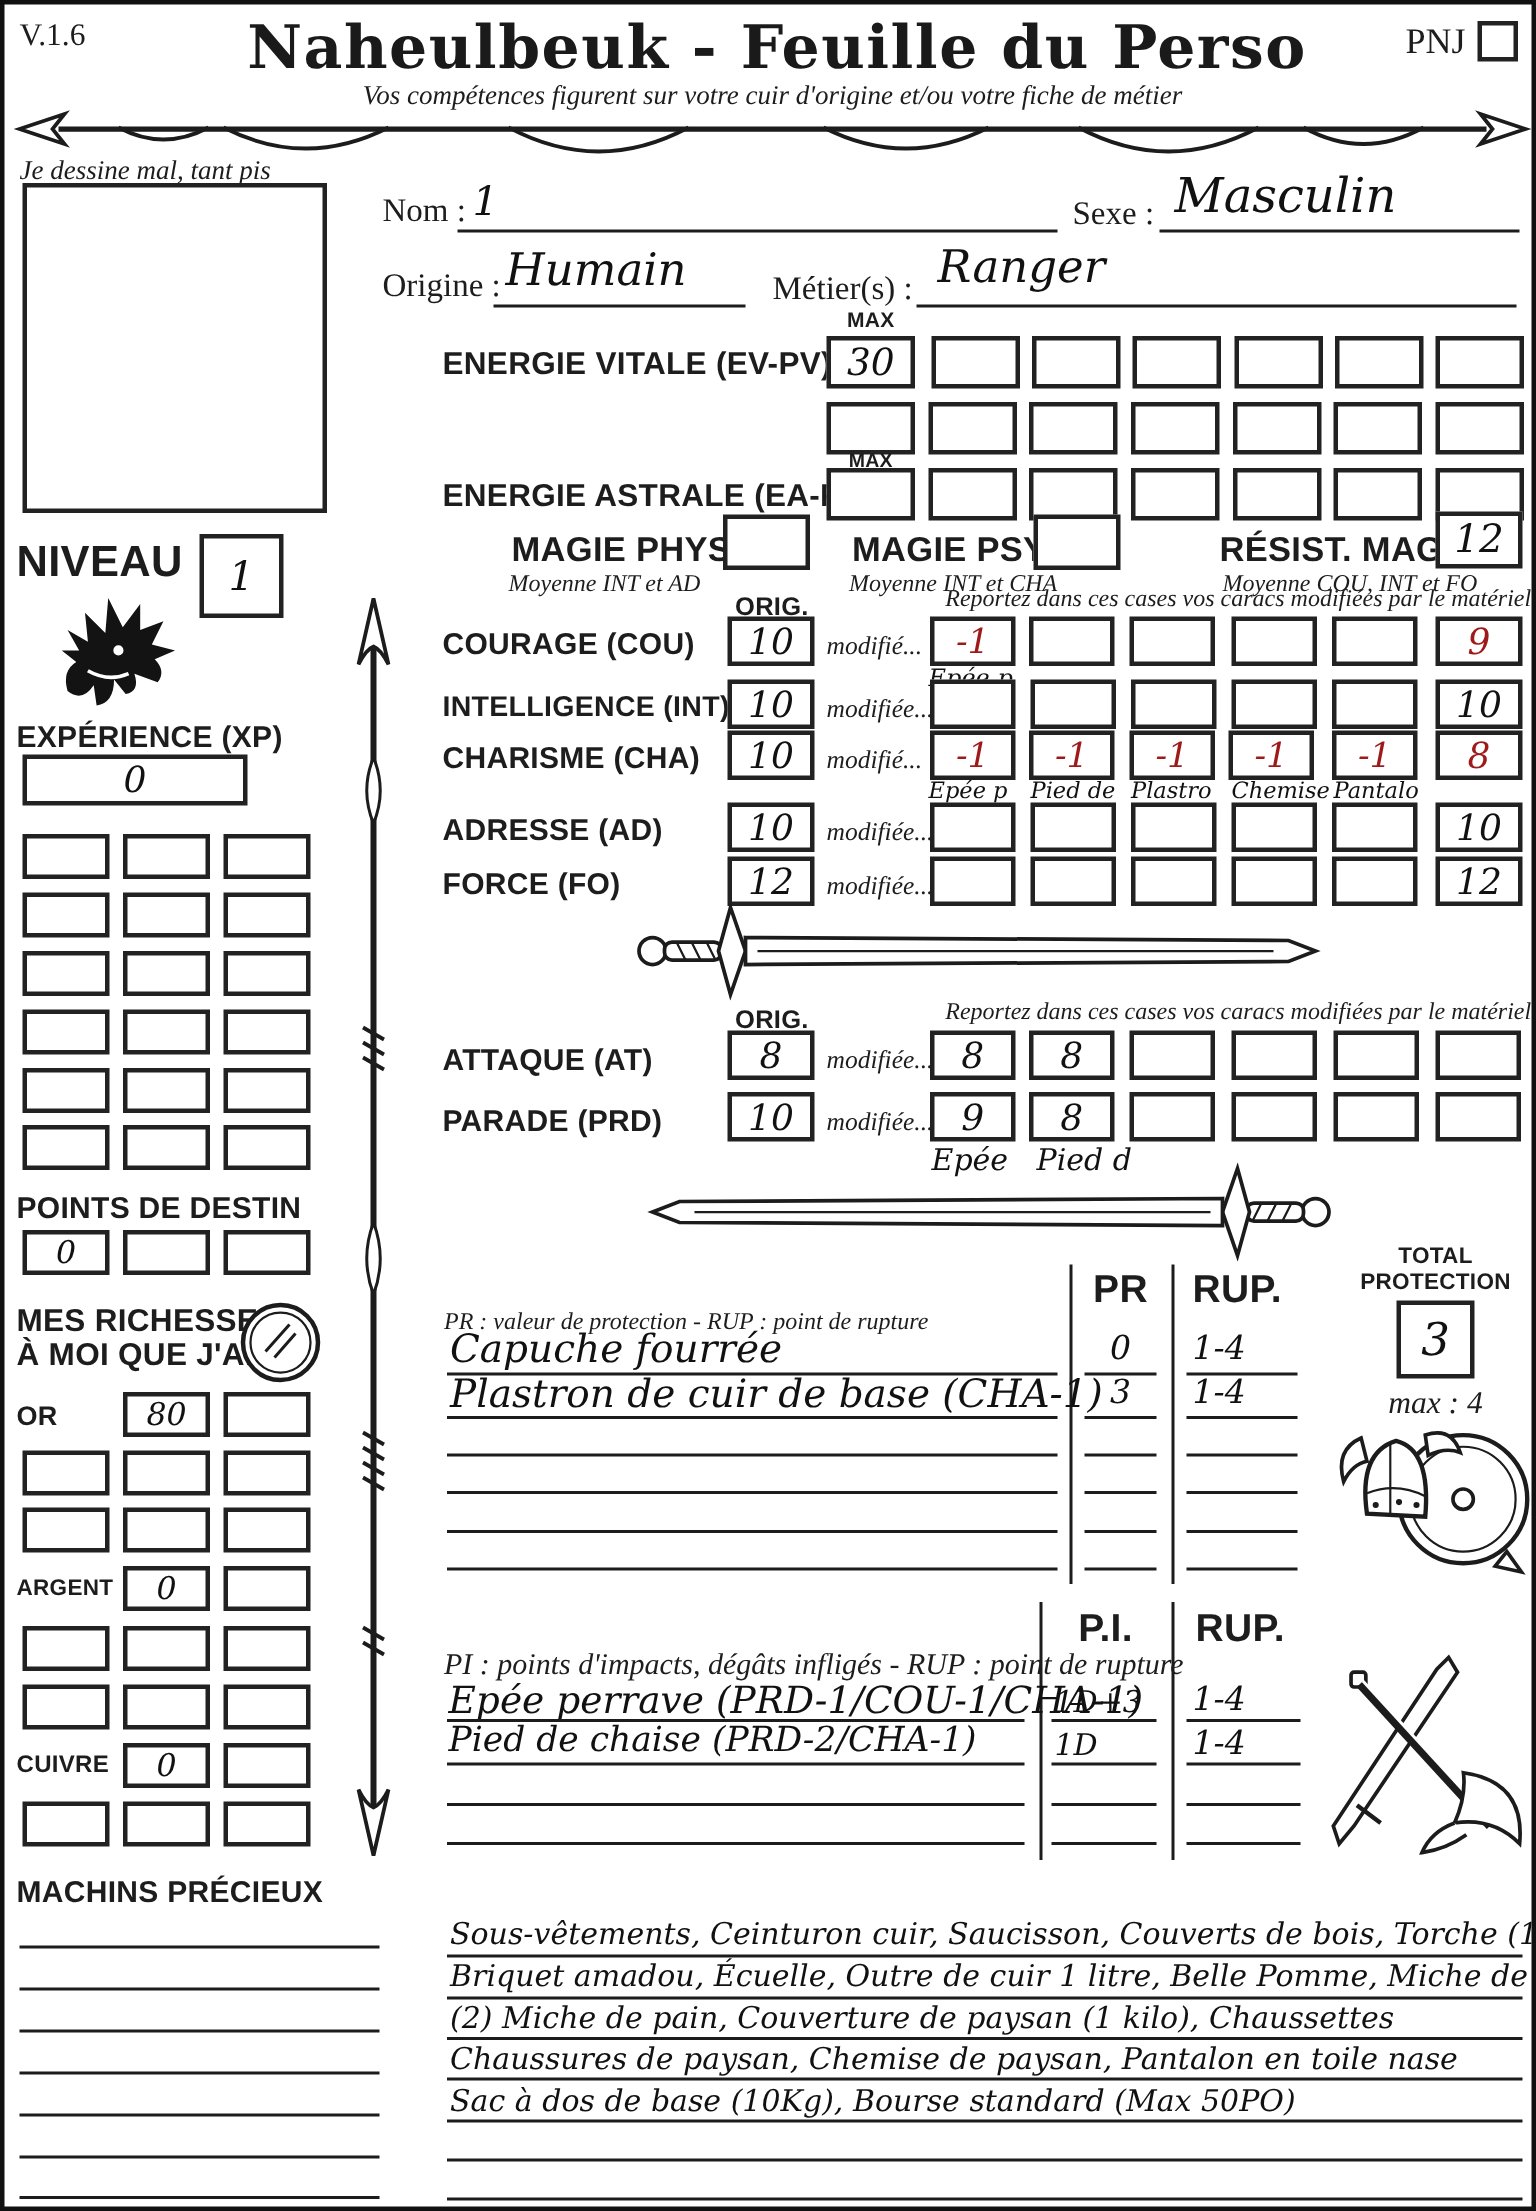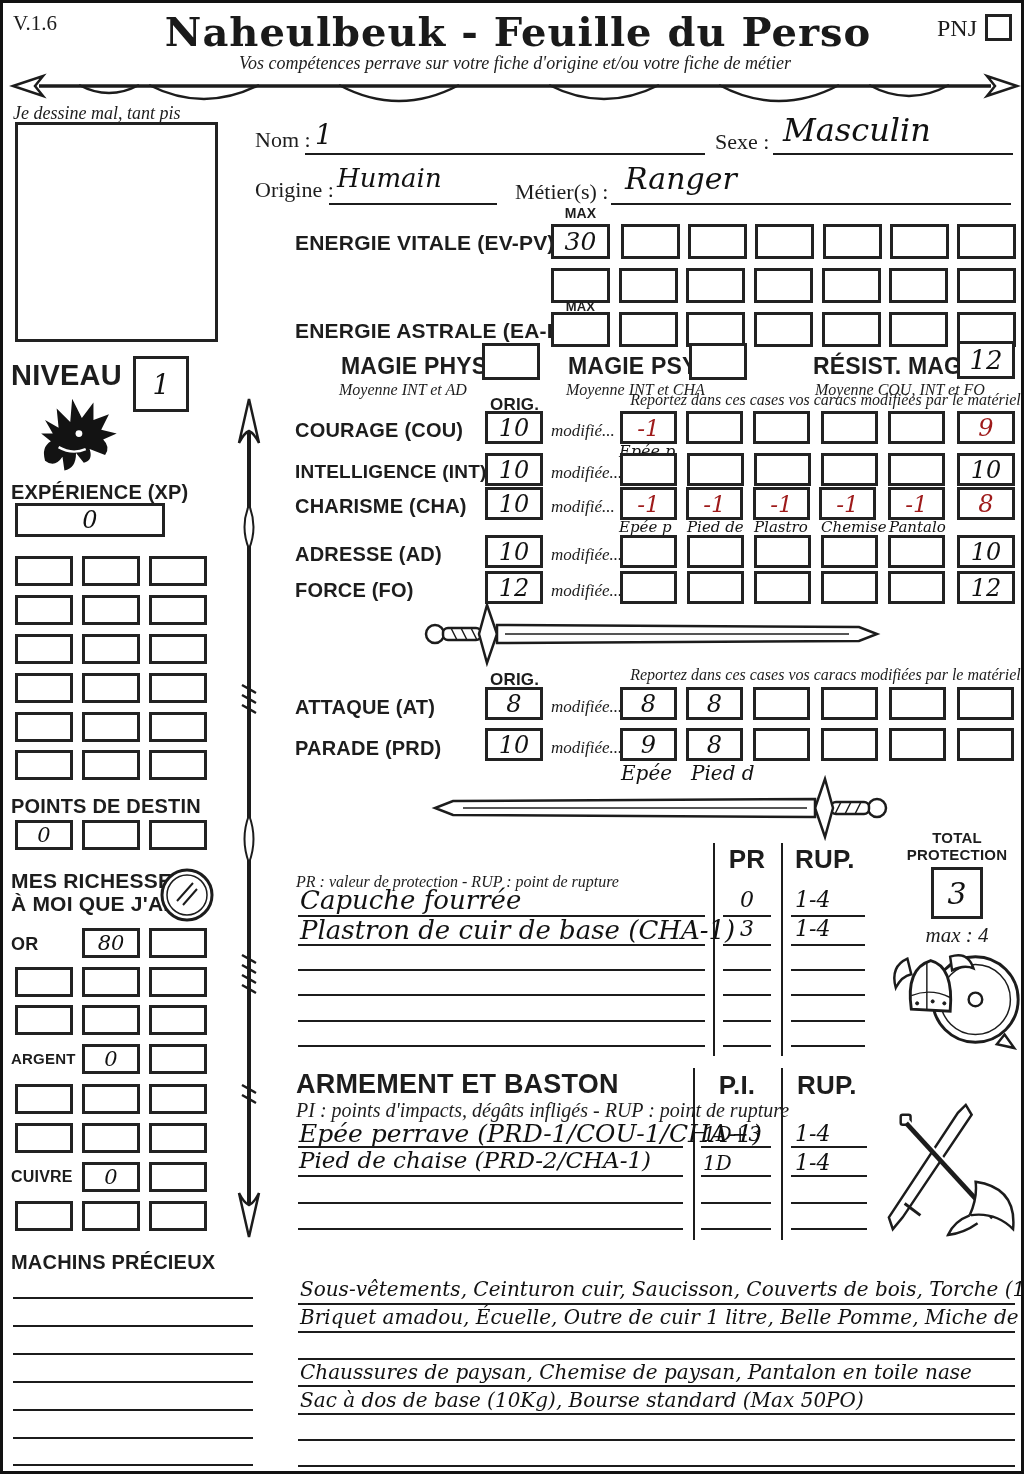--- a/index.html
+++ b/index.html
@@ -24,21 +24,21 @@
 </style>
 </head>
 <body>
 
 <div id="page">
 
   <div class="abs serifl" style="left:10px;top:8px;font-size:21px;">V.1.6</div>
   <div class="abs title ctr" style="left:120px;top:4px;width:790px;height:48px;font-size:40px;">Naheulbeuk - Feuille du Perso</div>
   <div class="abs serifl" style="left:934px;top:12px;font-size:24px;">PNJ</div>
   <div class="box" style="left:982px;top:11px;width:27px;height:27px;"></div>
-  <div class="abs serifl ital ctr" style="left:112px;top:50px;width:800px;height:20px;font-size:18px;">Vos compétences perrave sur votre fiche d'origine et/ou votre fiche de métier</div>
+  <div class="abs serifl ital ctr" style="left:112px;top:50px;width:800px;height:20px;font-size:18px;">Vos compétences figurent sur votre cuir d'origine et/ou votre fiche de métier</div>
 
   <div class="abs" style="left:6px;top:66px;">
     <svg width="1012" height="38" viewBox="0 0 1012 38" fill="none" stroke="#1c1c1c">
       <line x1="30" y1="17" x2="982" y2="17" stroke-width="3.5"></line>
       <polygon points="4,17 34,7 26,17 34,27" fill="#fff" stroke-width="2.5"></polygon>
       <polygon points="1008,17 978,7 986,17 978,27" fill="#fff" stroke-width="2.5"></polygon>
       <path d="M140,16 Q195,44 250,16 M330,16 Q390,48 450,16 M540,16 Q595,44 650,16 M710,16 Q770,48 830,16 M860,16 Q900,38 940,16" stroke-width="2.5"></path>
       <path d="M70,16 Q100,32 130,16" stroke-width="2.5"></path>
     </svg>
   </div>
@@ -188,21 +188,21 @@
   <div class="abs serifl" style="left:252px;top:124px;font-size:22px;">Nom :</div>
   <div class="uline" style="left:302px;top:126px;width:400px;height:24px;"></div>
   <div class="abs hand" style="left:312px;top:116px;font-size:27px;">1</div>
 
   <div class="abs serifl" style="left:712px;top:126px;font-size:22px;">Sexe :</div>
   <div class="uline" style="left:770px;top:124px;width:240px;height:26px;"></div>
   <div class="abs hand" style="left:780px;top:108px;font-size:32px;">Masculin</div>
 
   <div class="abs serifl" style="left:252px;top:174px;font-size:22px;">Origine :</div>
   <div class="uline" style="left:326px;top:176px;width:168px;height:24px;"></div>
-  <div class="abs hand" style="left:334px;top:160px;font-size:26px;">Humain</div>
+  <div class="abs hand" style="left:334px;top:160px;font-size:30px;">Humain</div>
 
   <div class="abs serifl" style="left:512px;top:176px;font-size:22px;">Métier(s) :</div>
   <div class="uline" style="left:608px;top:176px;width:400px;height:24px;"></div>
   <div class="abs hand" style="left:622px;top:158px;font-size:30px;">Ranger</div>
 
   <div class="abs blocky ctr" style="left:548px;top:202px;width:59px;font-size:14px;">MAX</div>
   <div class="abs blocky" style="left:292px;top:228px;font-size:21px;">ENERGIE VITALE (EV-PV)</div>
   <div class="box" style="left:548px;top:221px;width:59px;height:35px;">
     <span class="hand" style="font-size:25px;">30</span>
   </div>
@@ -466,21 +466,20 @@
       <path d="M64,16 Q82,10 88,28 Q78,24 66,30 Z" stroke-width="2.5"></path>
       <path d="M24,70 Q18,28 44,20 Q68,26 64,72 Z" stroke-width="3"></path>
       <path d="M24,56 Q44,48 64,58" stroke-width="1.5" fill="none"></path>
       <path d="M40,22 L40,70" stroke-width="1.5" fill="none"></path>
       <circle cx="30" cy="64" r="1.6" fill="#1c1c1c"></circle>
         <circle cx="46" cy="62" r="1.6" fill="#1c1c1c"></circle>
         <circle cx="58" cy="64" r="1.6" fill="#1c1c1c"></circle>
     </svg>
   </div>
 
-  <div class="abs blocky" style="left:293px;top:1066px;font-size:27px;">ARMEMENT ET BASTON</div>
   <div class="abs serifl ital" style="left:293px;top:1096px;font-size:20px;">PI : points d'impacts, dégâts infligés - RUP : point de rupture</div>
   <div class="abs blocky ctr" style="left:694px;top:1067px;width:80px;font-size:26px;">P.I.</div>
   <div class="abs blocky" style="left:794px;top:1067px;font-size:26px;">RUP.</div>
   <div class="vline" style="left:690px;top:1065px;height:172px;"></div>
   <div class="vline" style="left:778px;top:1065px;height:172px;"></div>
 
   <div class="abs hand" style="left:296px;top:1116px;font-size:25px;">Epée perrave (PRD-1/COU-1/CHA-1)</div>
   <div class="abs hand" style="left:700px;top:1119px;font-size:20px;">1D+3</div>
   <div class="abs hand" style="left:792px;top:1118px;font-size:22px;">1-4</div>
   <div class="uline" style="left:295px;top:1119px;width:385px;height:24px;"></div>
@@ -514,20 +513,21 @@
     </svg>
   </div>
 
 
   <div class="abs hand" style="left:297px;top:1274px;font-size:20px;">Sous-vêtements, Ceinturon cuir, Saucisson, Couverts de bois, Torche (1H)</div>
   <div class="uline" style="left:295px;top:1276px;width:717px;height:24px;"></div>
 
   <div class="abs hand" style="left:297px;top:1302px;font-size:20px;">Briquet amadou, Écuelle, Outre de cuir 1 litre, Belle Pomme, Miche de pain</div>
   <div class="uline" style="left:295px;top:1304px;width:717px;height:24px;"></div>
 
+  <div class="abs hand" style="left:297px;top:1330px;font-size:20px;">(2) Miche de pain, Couverture de paysan (1 kilo), Chaussettes</div>
   <div class="uline" style="left:295px;top:1331px;width:717px;height:24px;"></div>
 
   <div class="abs hand" style="left:297px;top:1357px;font-size:20px;">Chaussures de paysan, Chemise de paysan, Pantalon en toile nase</div>
   <div class="uline" style="left:295px;top:1358px;width:717px;height:24px;"></div>
 
   <div class="abs hand" style="left:297px;top:1385px;font-size:20px;">Sac à dos de base (10Kg), Bourse standard (Max 50PO)</div>
   <div class="uline" style="left:295px;top:1386px;width:717px;height:24px;"></div>
 
   <div class="uline" style="left:295px;top:1412px;width:717px;height:24px;"></div>
   <div class="uline" style="left:295px;top:1438px;width:717px;height:24px;"></div>

